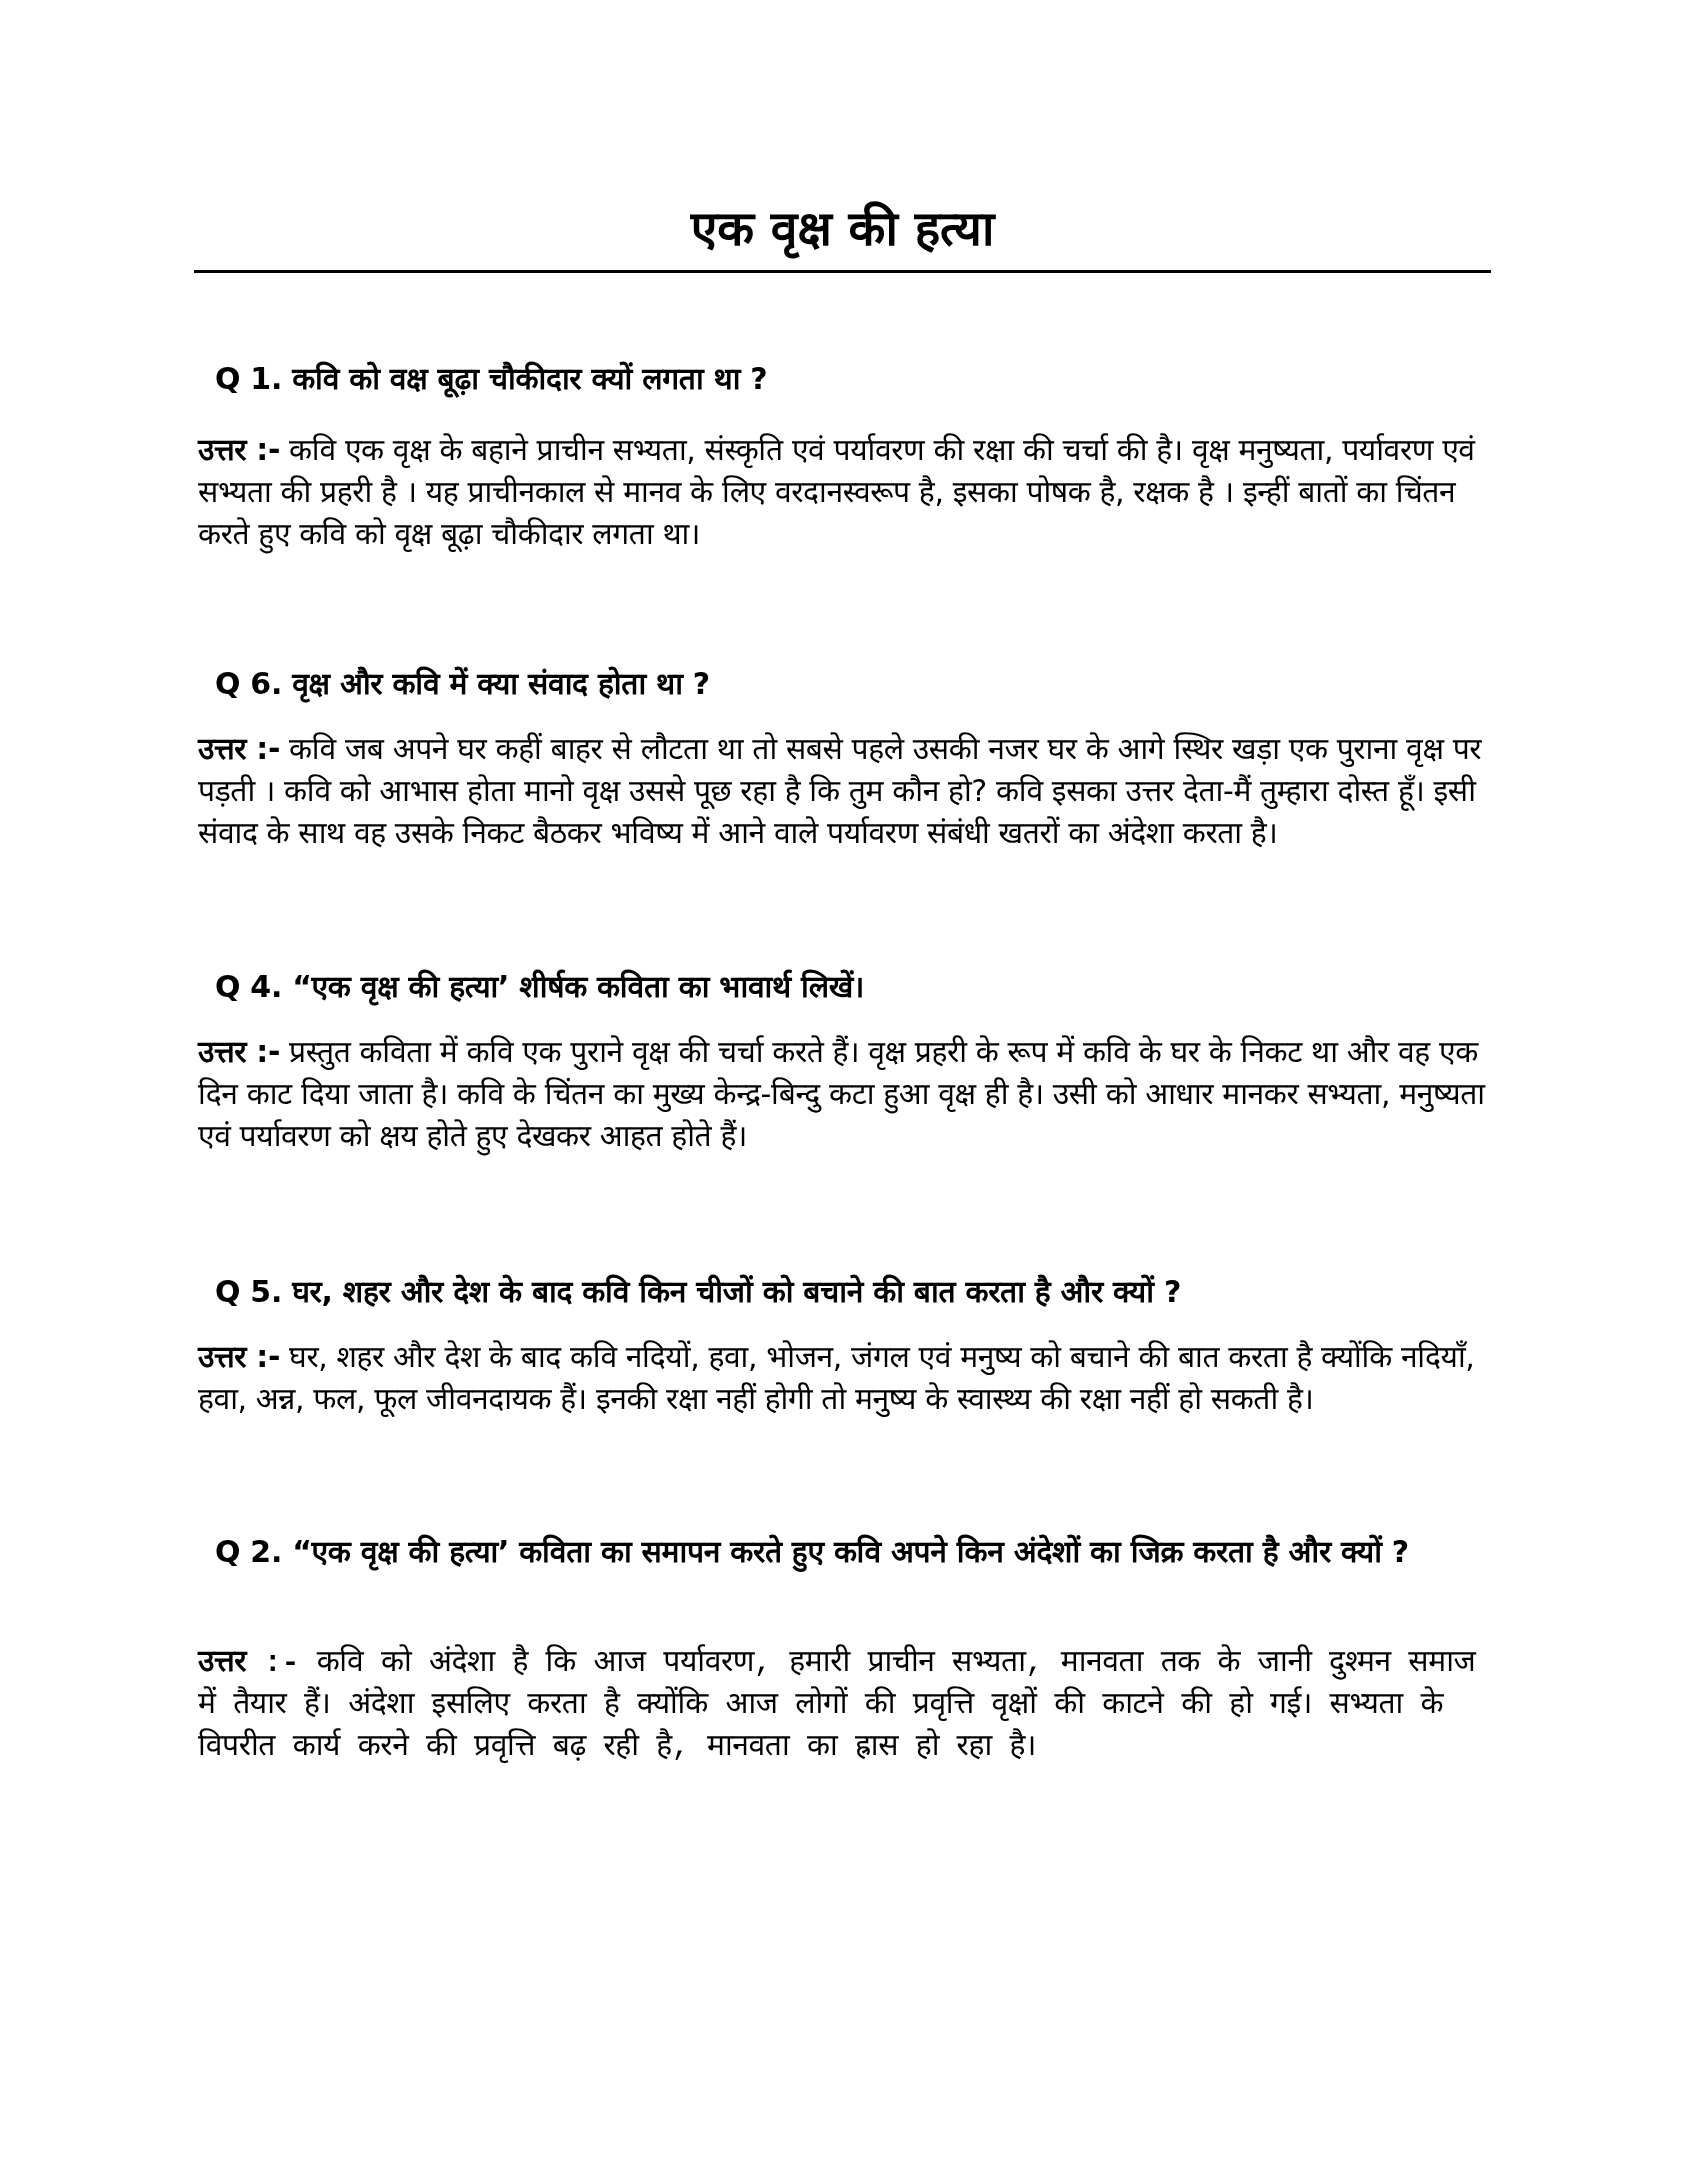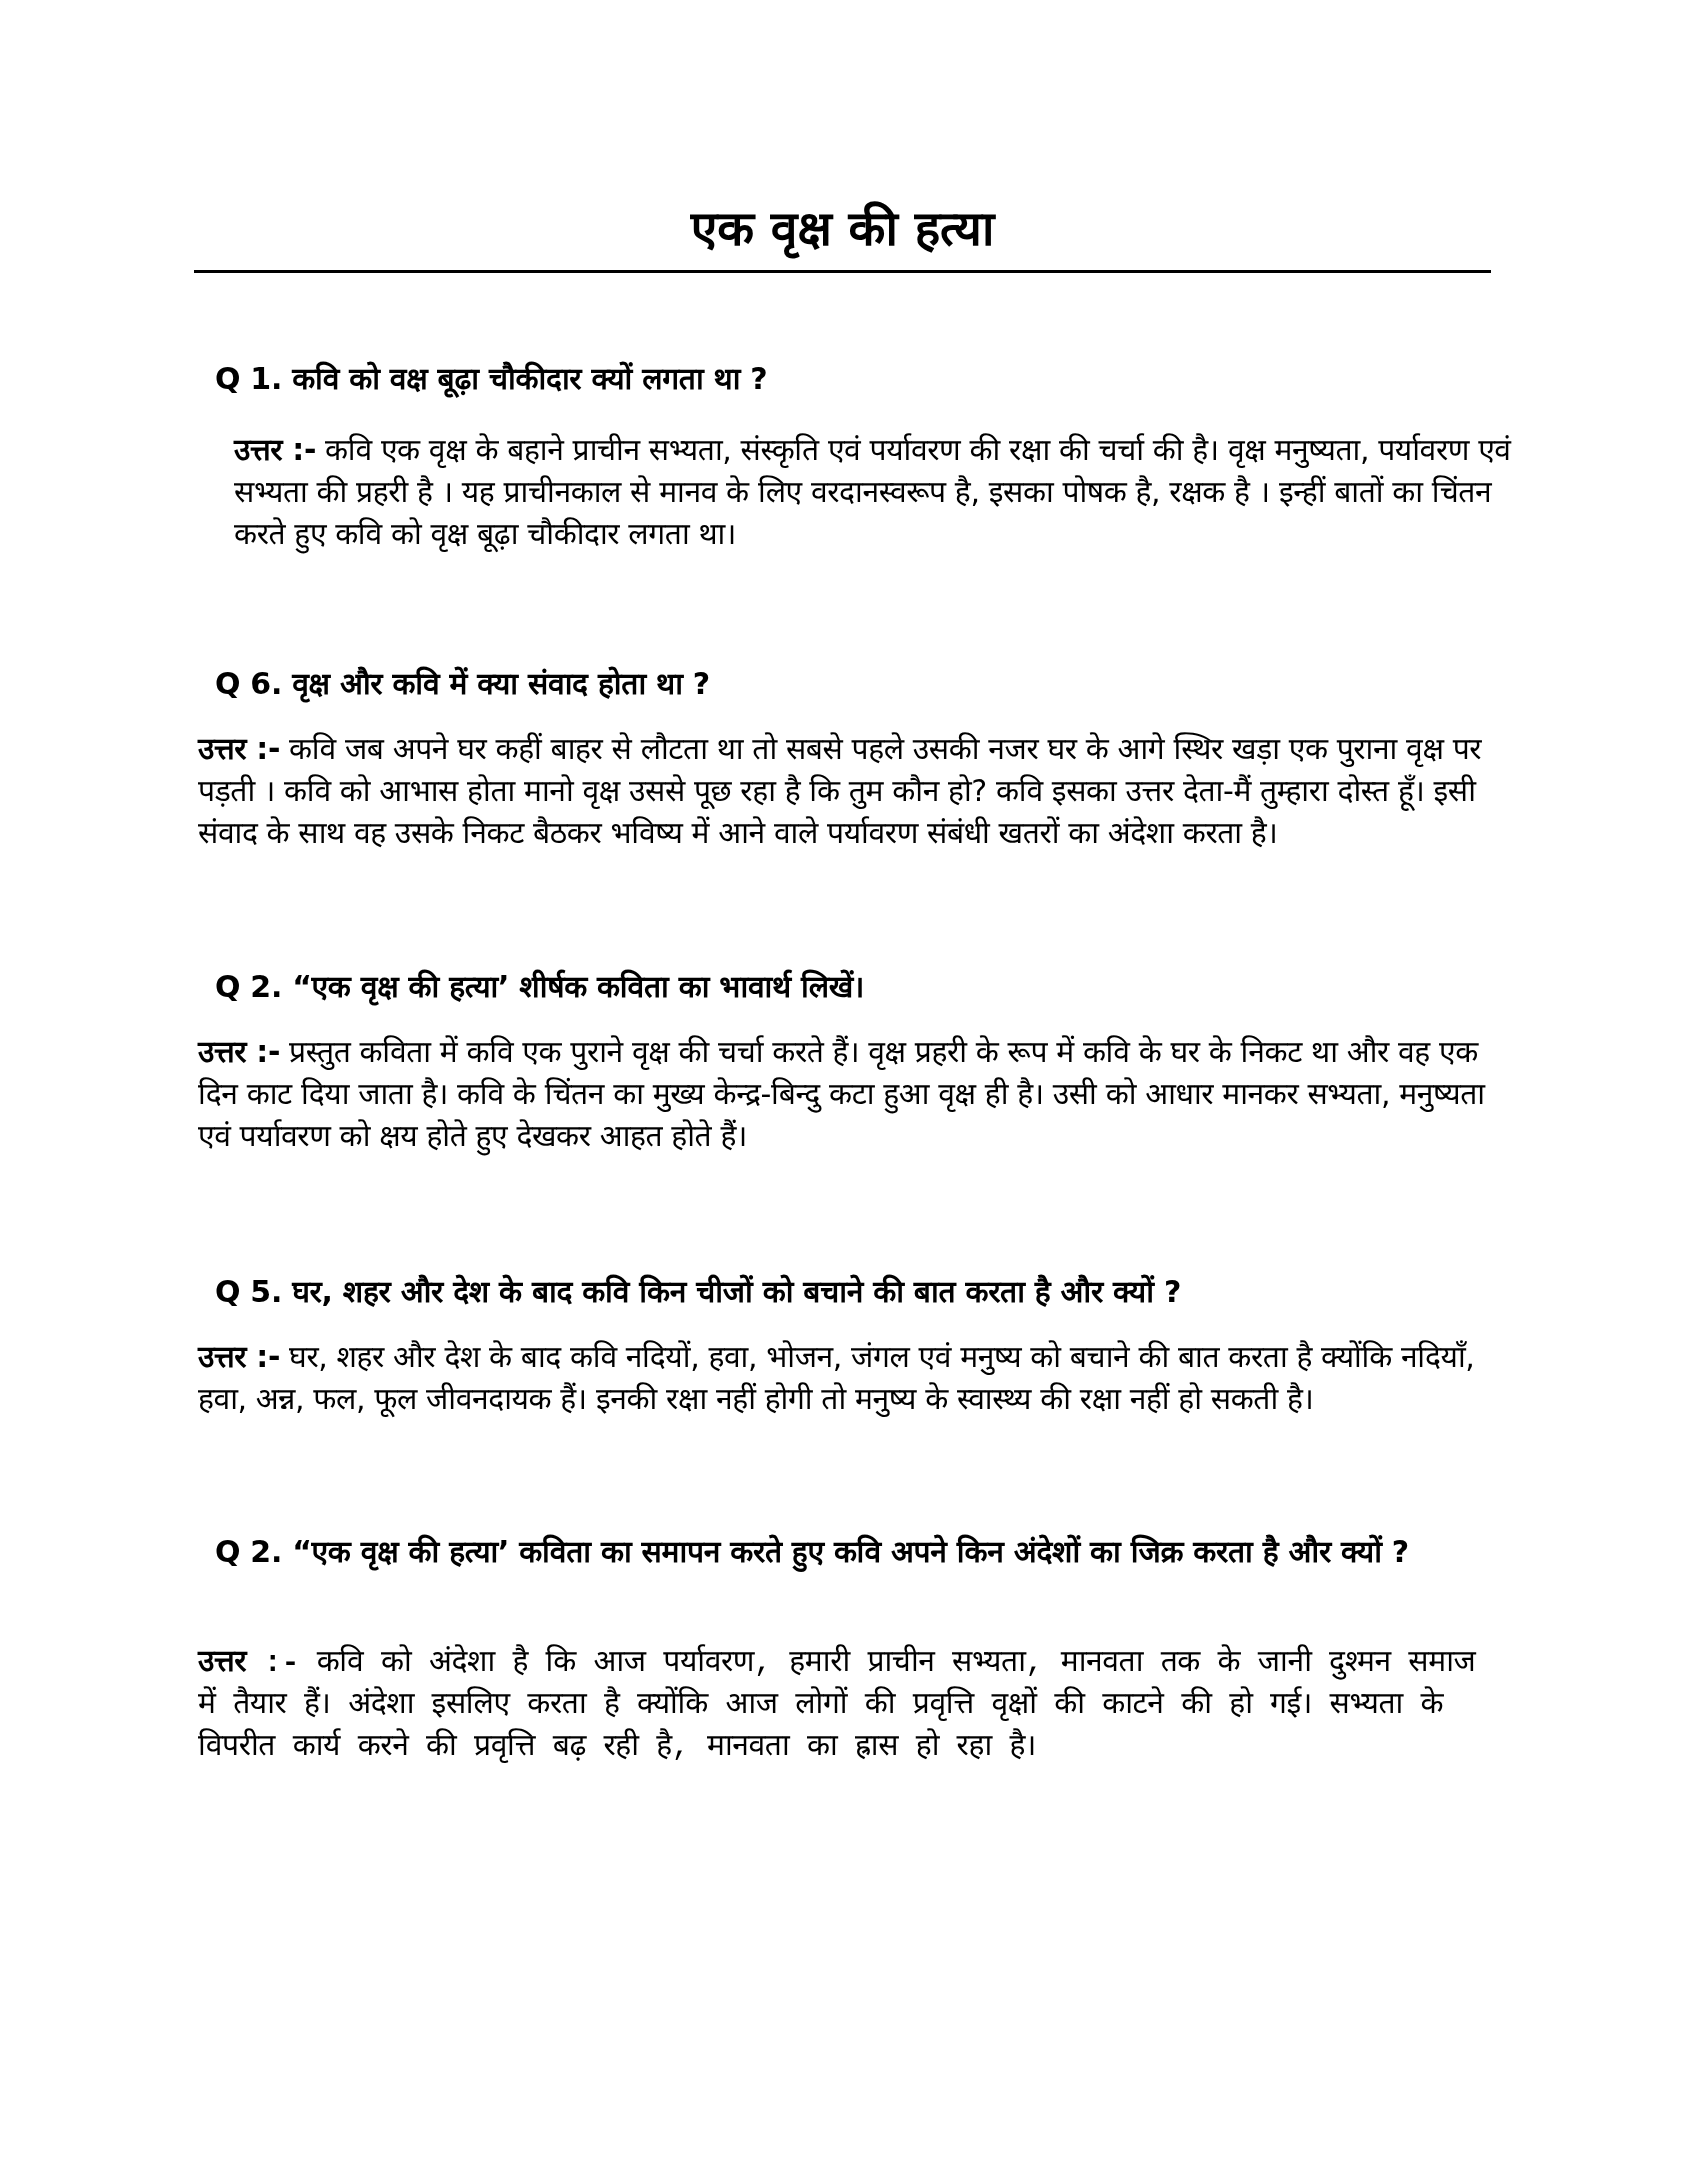--- a/index.html
+++ b/index.html
@@ -67,30 +67,30 @@
 </head>
 <body>
 
 <div class="page">
 
   <h1 class="title">एक वृक्ष की हत्या</h1>
   <div class="rule"></div>
 
   <div class="qa" style="top:340px;">
     <p class="question">Q 1. कवि को वक्ष बूढ़ा चौकीदार क्यों लगता था ?</p>
-    <p class="answer" style="top:89px;margin-left:36px;"><span class="answer-label">उत्तर :-</span><span> कवि एक वृक्ष के बहाने प्राचीन सभ्यता, संस्कृति एवं पर्यावरण की रक्षा की चर्चा की है। वृक्ष मनुष्यता, पर्यावरण एवं सभ्यता की प्रहरी है । यह प्राचीनकाल से मानव के लिए वरदानस्वरूप है, इसका पोषक है, रक्षक है । इन्हीं बातों का चिंतन करते हुए कवि को वृक्ष बूढ़ा चौकीदार लगता था।</span></p>
+    <p class="answer" style="top:89px;"><span class="answer-label">उत्तर :-</span><span> कवि एक वृक्ष के बहाने प्राचीन सभ्यता, संस्कृति एवं पर्यावरण की रक्षा की चर्चा की है। वृक्ष मनुष्यता, पर्यावरण एवं सभ्यता की प्रहरी है । यह प्राचीनकाल से मानव के लिए वरदानस्वरूप है, इसका पोषक है, रक्षक है । इन्हीं बातों का चिंतन करते हुए कवि को वृक्ष बूढ़ा चौकीदार लगता था।</span></p>
   </div>
 
   <div class="qa" style="top:645px;">
     <p class="question">Q 6. वृक्ष और कवि में क्या संवाद होता था ?</p>
     <p class="answer" style="top:83px;"><span class="answer-label">उत्तर :-</span><span> कवि जब अपने घर कहीं बाहर से लौटता था तो सबसे पहले उसकी नजर घर के आगे स्थिर खड़ा एक पुराना वृक्ष पर पड़ती । कवि को आभास होता मानो वृक्ष उससे पूछ रहा है कि तुम कौन हो? कवि इसका उत्तर देता-मैं तुम्हारा दोस्त हूँ। इसी संवाद के साथ वह उसके निकट बैठकर भविष्य में आने वाले पर्यावरण संबंधी खतरों का अंदेशा करता है।</span></p>
   </div>
 
   <div class="qa" style="top:948px;">
-    <p class="question">Q 2. “एक वृक्ष की हत्या’ शीर्षक कविता का भावार्थ लिखें।</p>
+    <p class="question">Q 4. “एक वृक्ष की हत्या’ शीर्षक कविता का भावार्थ लिखें।</p>
     <p class="answer" style="top:83px;"><span class="answer-label">उत्तर :-</span><span> प्रस्तुत कविता में कवि एक पुराने वृक्ष की चर्चा करते हैं। वृक्ष प्रहरी के रूप में कवि के घर के निकट था और वह एक दिन काट दिया जाता है। कवि के चिंतन का मुख्य केन्द्र-बिन्दु कटा हुआ वृक्ष ही है। उसी को आधार मानकर सभ्यता, मनुष्यता एवं पर्यावरण को क्षय होते हुए देखकर आहत होते हैं।</span></p>
   </div>
 
   <div class="qa" style="top:1253px;">
     <p class="question">Q 5. घर, शहर और देश के बाद कवि किन चीजों को बचाने की बात करता है और क्यों ?</p>
     <p class="answer" style="top:83px;"><span class="answer-label">उत्तर :-</span><span> घर, शहर और देश के बाद कवि नदियों, हवा, भोजन, जंगल एवं मनुष्य को बचाने की बात करता है क्योंकि नदियाँ, हवा, अन्न, फल, फूल जीवनदायक हैं। इनकी रक्षा नहीं होगी तो मनुष्य के स्वास्थ्य की रक्षा नहीं हो सकती है।</span></p>
   </div>
 
   <div class="qa" style="top:1513px;">
     <p class="question">Q 2. “एक वृक्ष की हत्या’ कविता का समापन करते हुए कवि अपने किन अंदेशों का जिक्र करता है और क्यों ?</p>

